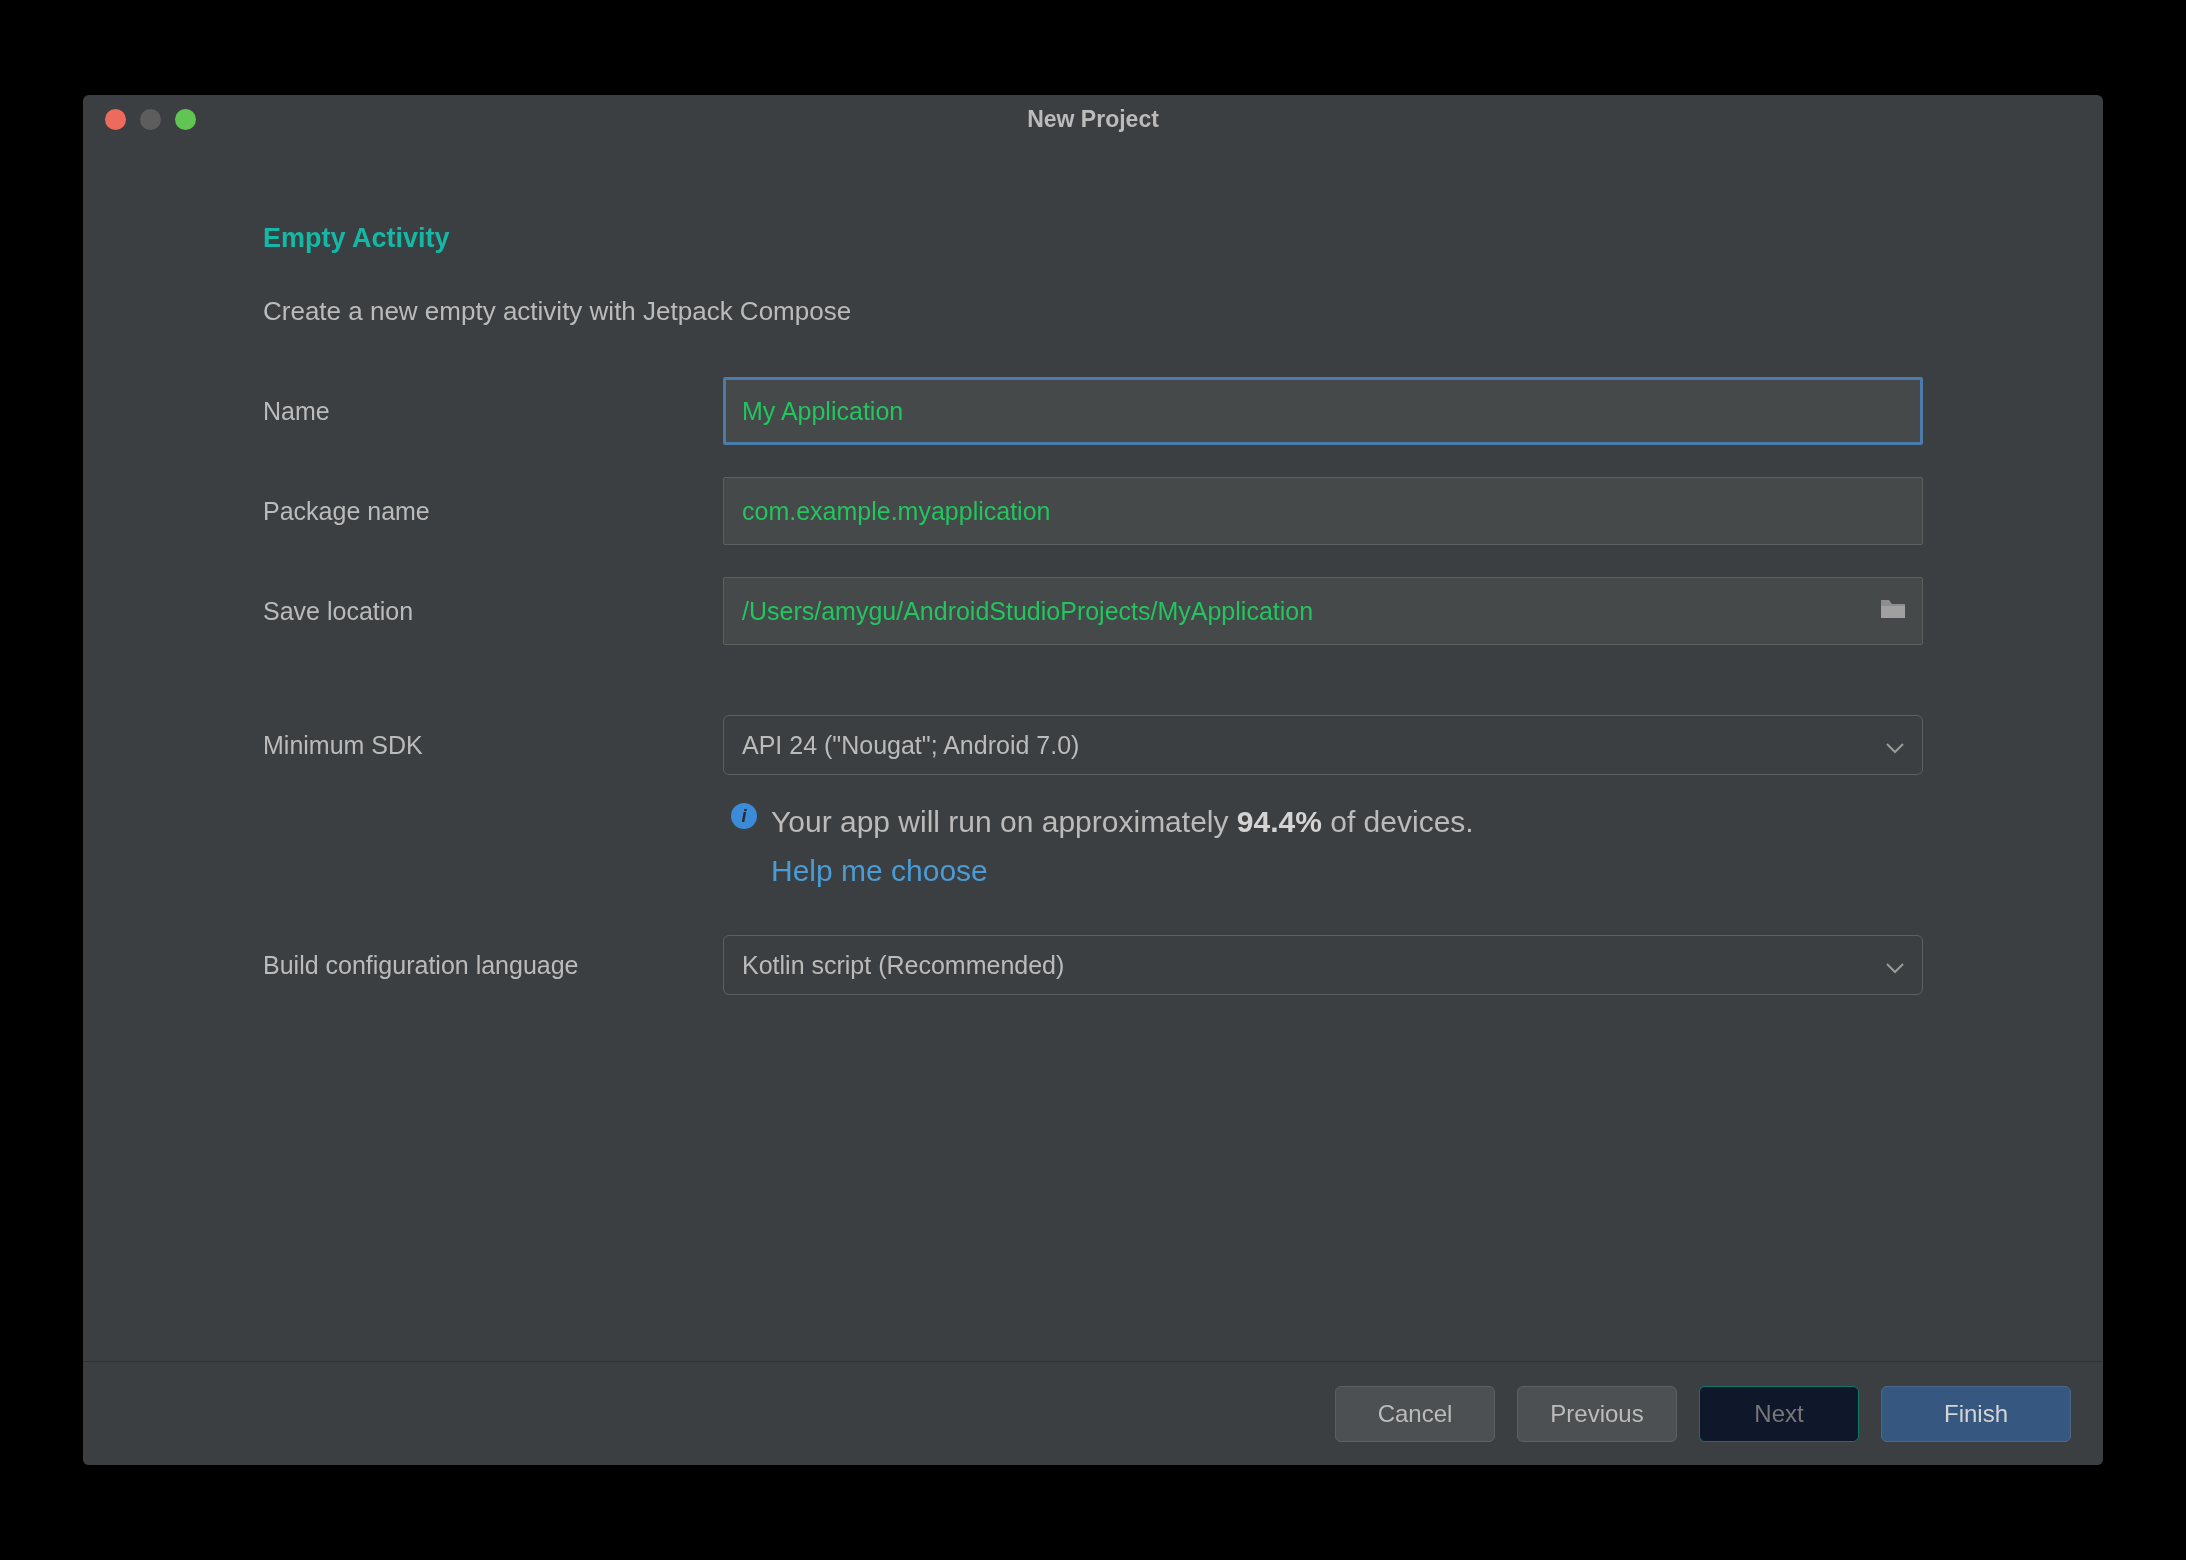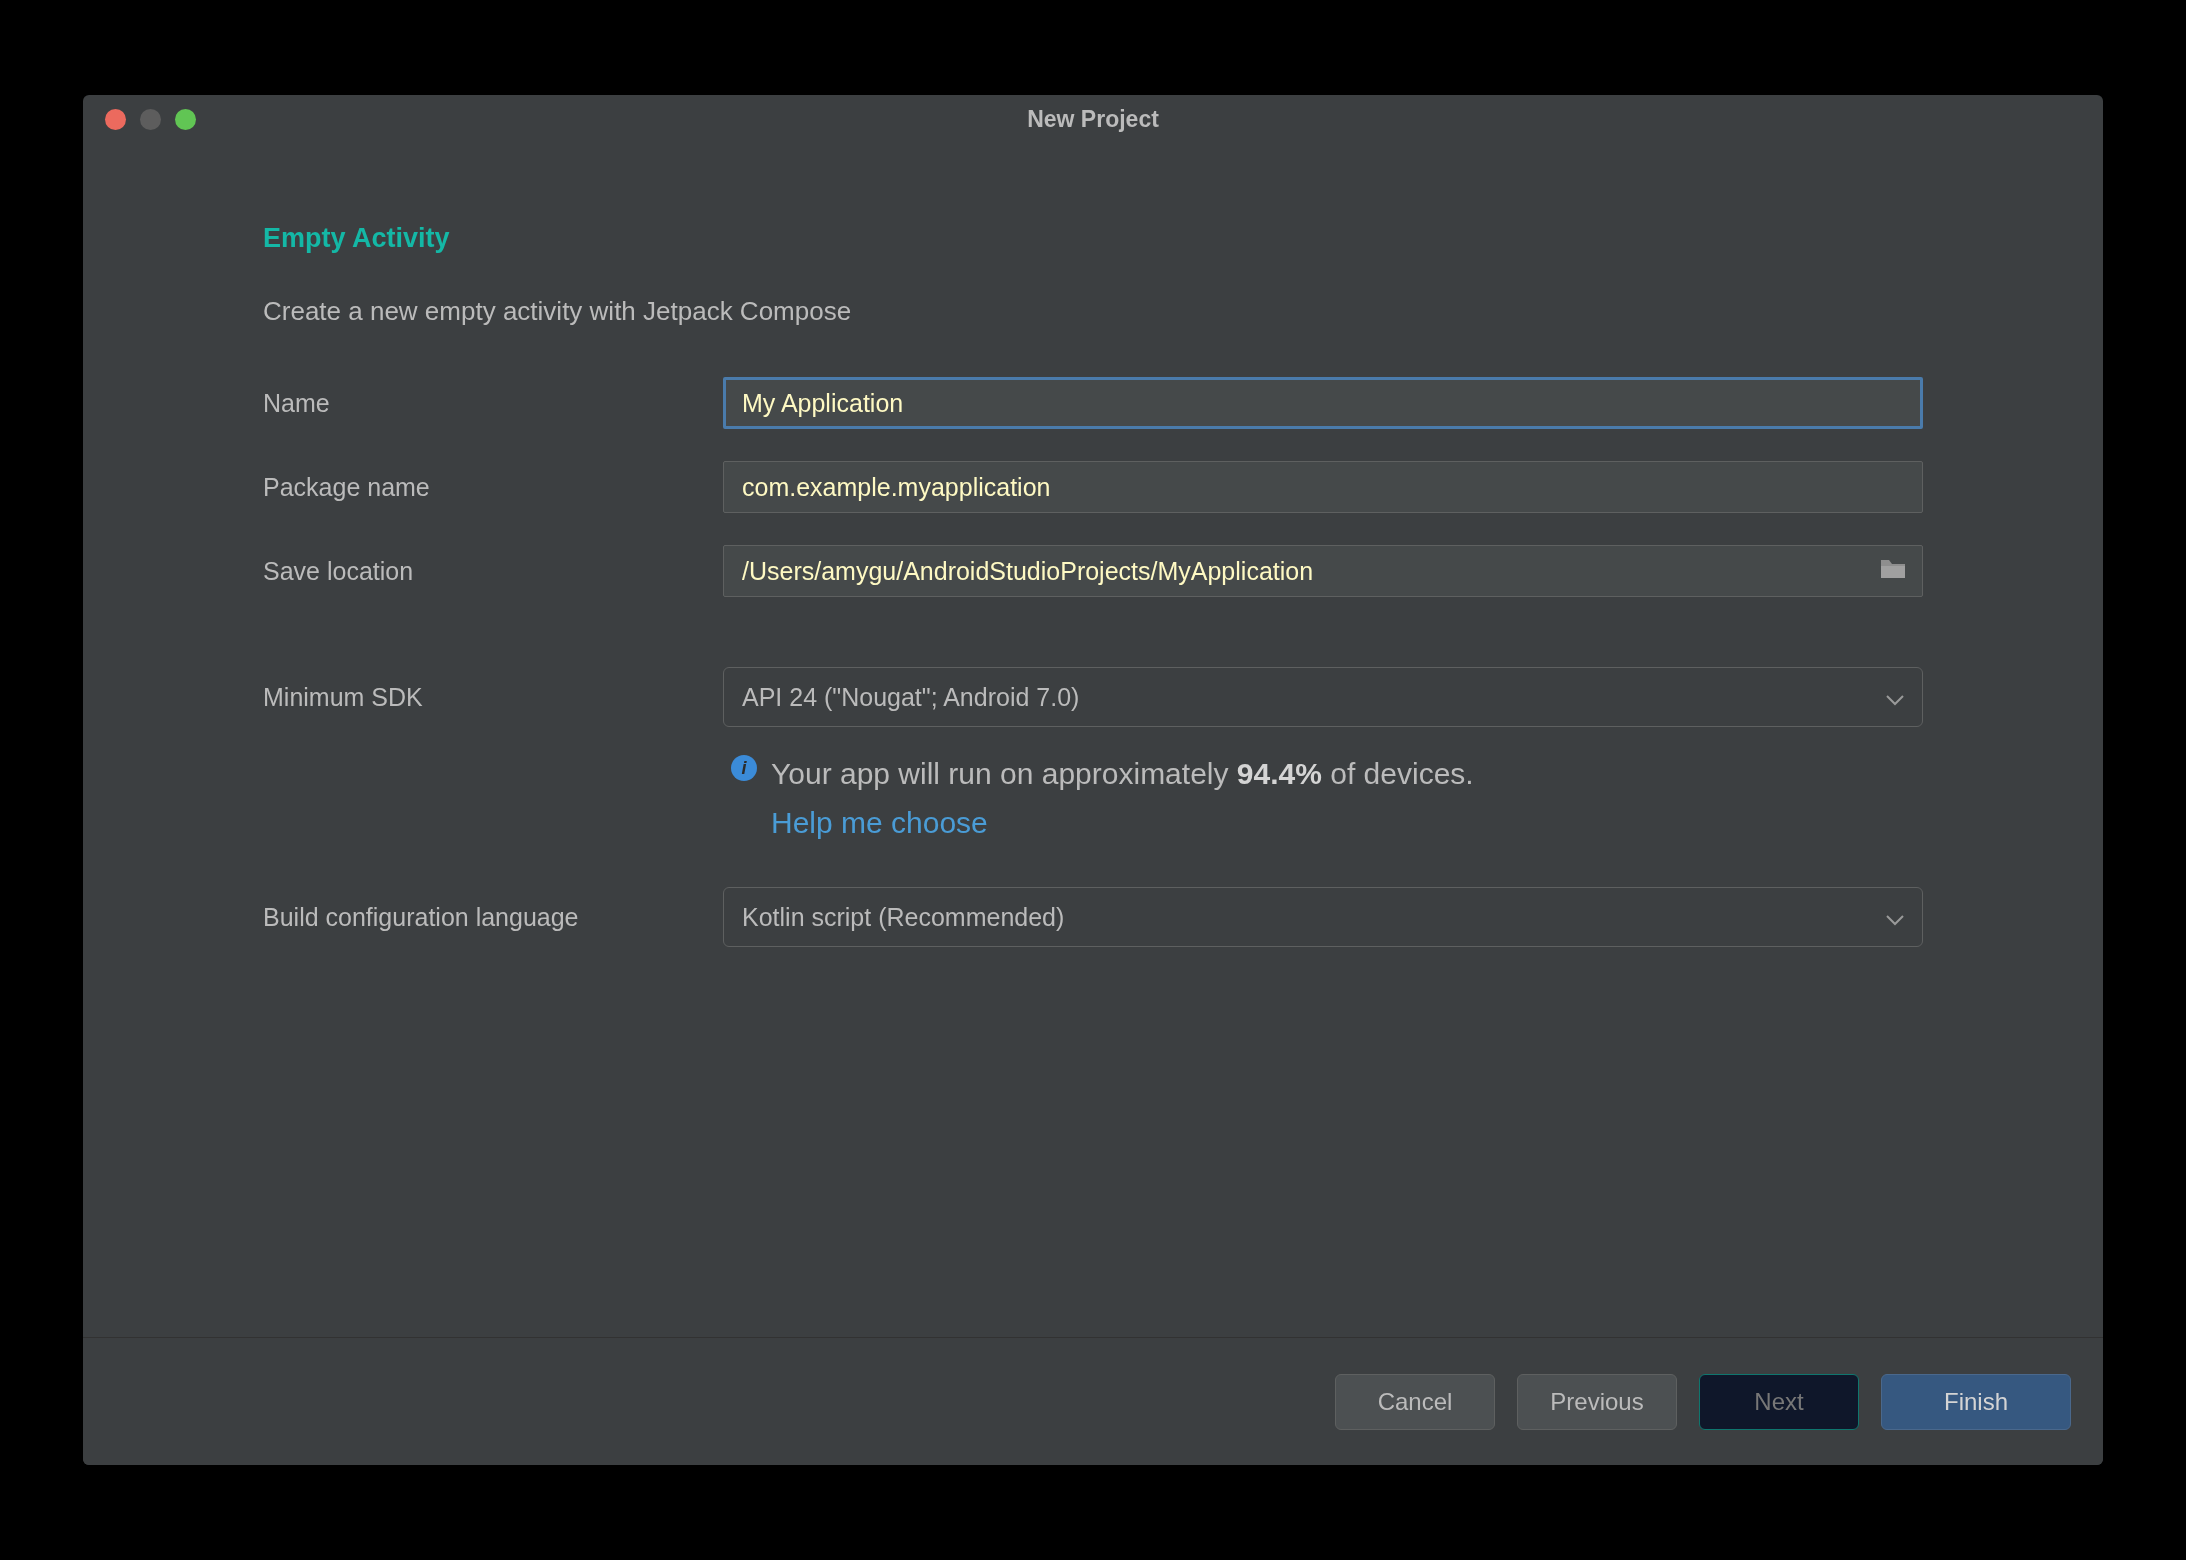--- a/index.html
+++ b/index.html
@@ -71,24 +71,24 @@
       font-size: 25px;
       font-weight: 400;
       flex-shrink: 0;
     }
     .input-wrap {
       flex: 1;
       position: relative;
     }
     .text-input {
       width: 100%;
-      height: 52px;
+      height: 68px;
       background: #45494a;
       border: 1px solid #5e6060;
-      color: #fef9c3;
+      color: #22c55e;
       font-size: 25px;
       padding: 0 18px;
       border-radius: 2px;
       outline: none;
       font-family: inherit;
     }
     .text-input.focused {
       border: 3px solid #4a7bab;
       padding: 0 16px;
     }
@@ -139,21 +139,21 @@
       margin-top: 4px;
     }
     .info-text {
       color: #bbbbbb;
       font-size: 30px;
       line-height: 1.5;
     }
     .info-text .pct { color: #d4d4d4; font-weight: 700; }
     .info-text .link { color: #4a9cd6; cursor: pointer; display: block; margin-top: 4px; }
     .footer {
-      height: 128px;
+      height: 104px;
       border-top: 1px solid #323232;
       background: #3c3f41;
       display: flex;
       align-items: center;
       justify-content: flex-end;
       padding: 0 32px;
       gap: 22px;
       flex-shrink: 0;
     }
     .btn {

